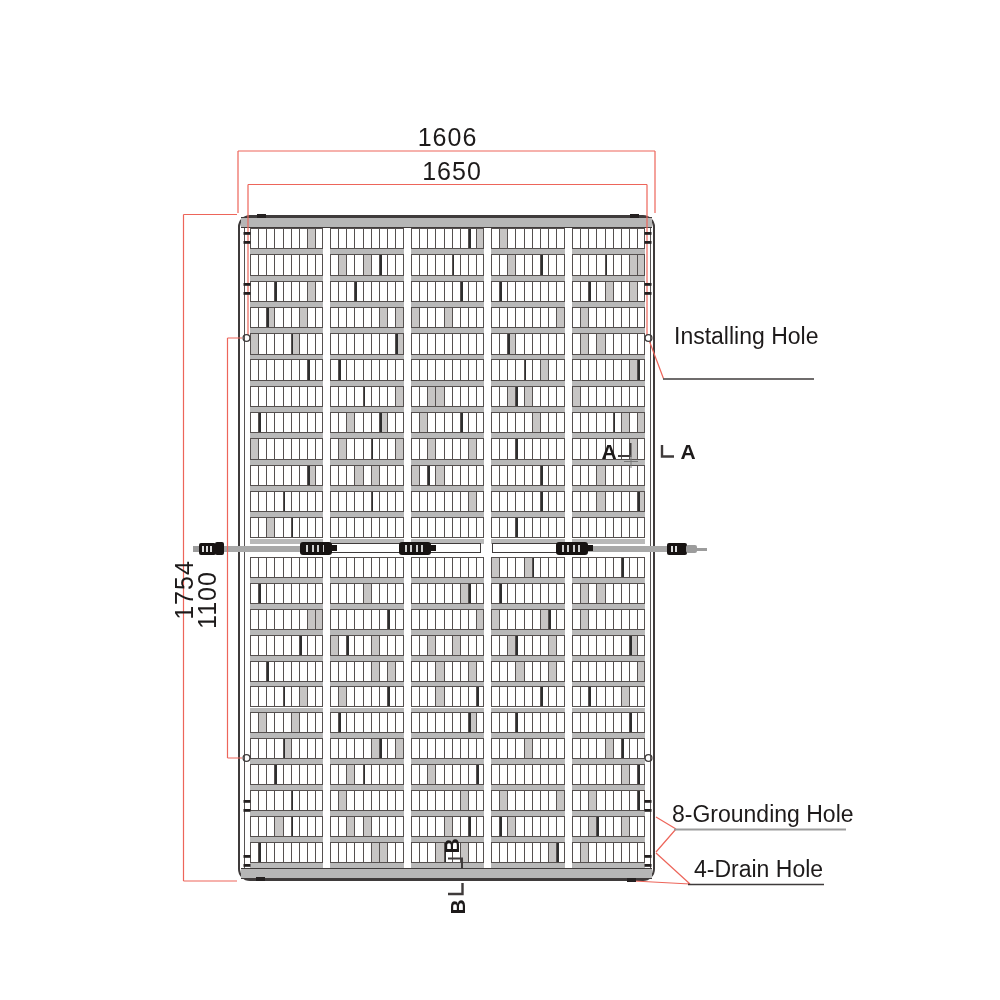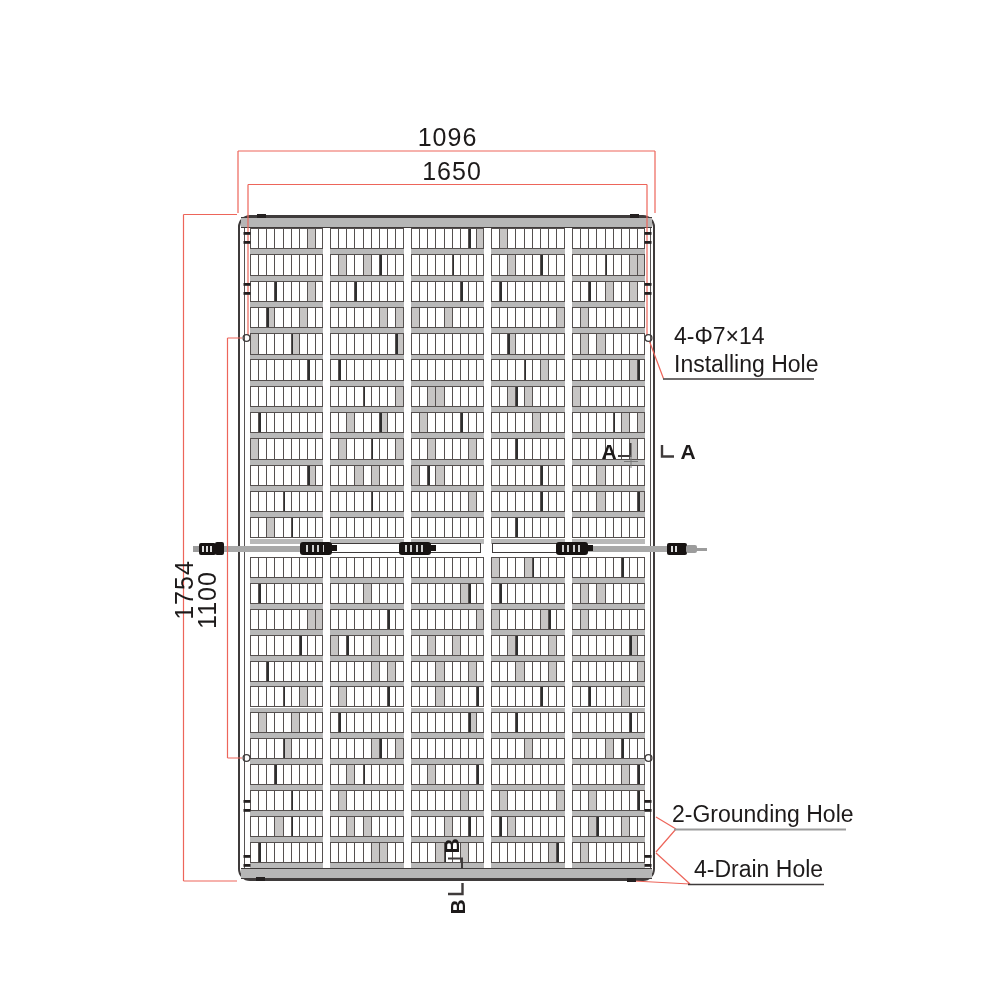--- a/index.html
+++ b/index.html
@@ -281,30 +281,29 @@
       <path class="dk" stroke-width="2" d="M618 456 H630.5 V443"></path>
       <path stroke="#7a7a7a" stroke-width="1" d="M624 461.5 H638 M631 455 V468"></path>
       <path class="dk" stroke-width="2.4" d="M662 445 V456.5 H674"></path>
     </g>
     <g>
       <path class="dk" stroke-width="2" d="M448 858.5 H462 V868"></path>
       <path class="dk" stroke-width="2.4" d="M462.5 883 V894 H448"></path>
     </g>
   </svg>
 
-  <div class="abs dimtxt" style="left:390px;top:123px;width:115px">1096</div>
+  <div class="abs dimtxt" style="left:390px;top:123px;width:115px">1606</div>
   <div class="abs dimtxt" style="left:392px;top:157px;width:120px">1650</div>
   <div class="abs dimtxt rot" style="left:138px;top:577px;width:90px;height:26px">1754</div>
   <div class="abs dimtxt rot" style="left:161px;top:587px;width:90px;height:26px">1100</div>
 
   <div class="abs callout" style="left:674px;top:322px">
-    <div>4-Φ7×14</div>
     <div>Installing Hole</div>
   </div>
-  <div class="abs callout" style="left:672px;top:800px">2-Grounding Hole</div>
+  <div class="abs callout" style="left:672px;top:800px">8-Grounding Hole</div>
   <div class="abs callout" style="left:694px;top:855px">4-Drain Hole</div>
 
   <div class="abs seclbl" style="left:596px;top:439px">A</div>
   <div class="abs seclbl" style="left:675px;top:439px">A</div>
   <div class="abs seclbl rot" style="left:439px;top:833px">B</div>
   <div class="abs seclbl rot" style="left:445px;top:894px">B</div>
 
 </div>
 
 </body></html>

